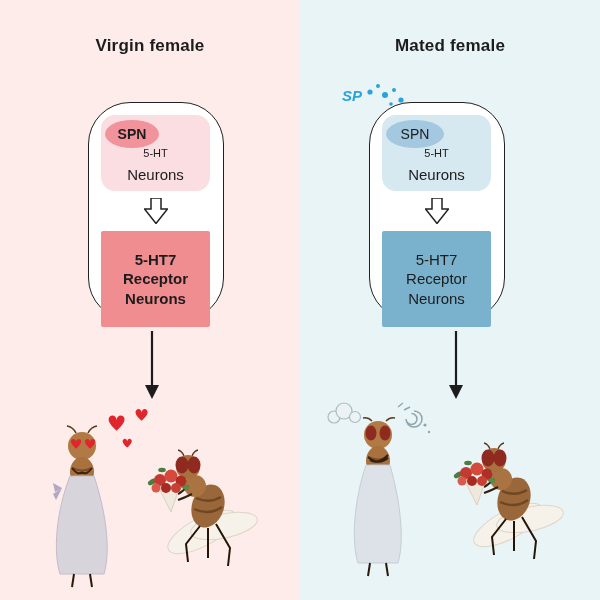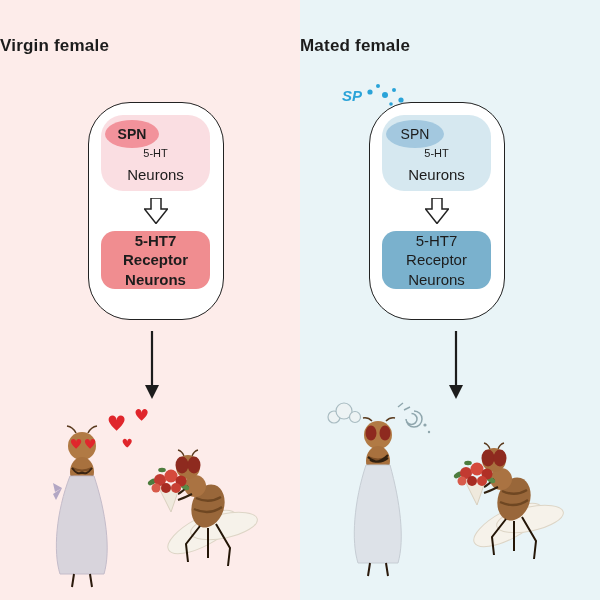--- a/index.html
+++ b/index.html
@@ -3,47 +3,47 @@
 <meta charset="utf-8">
 <style>
   * { margin:0; padding:0; box-sizing:border-box; }
   html,body { width:600px; height:600px; }
   body { font-family:"Liberation Sans", sans-serif; color:var(--ink,#1c1c1c); }
   .canvas { position:relative; width:600px; height:600px; overflow:hidden; background:#fff; }
   .panel { position:absolute; top:0; width:300px; height:600px; }
   .panel-left  { left:0;   background:var(--left-bg); }
   .panel-right { left:300px; background:var(--right-bg); }
 
-  .title { position:absolute; top:36px; left:0; width:100%; text-align:left;
+  .title { position:absolute; top:36px; left:0; width:100%; text-align:center;
            font-size:17px; letter-spacing:.2px; color:var(--ink); }
 
   .capsule { position:absolute; width:136px; height:218px; background:#fff;
              border:1.6px solid #222; border-radius:42px; }
   .capsule-left  { left:88px; top:102px; }
   .capsule-right { left:69px; top:102px; }
 
   .neuron-box { position:absolute; left:12px; top:12px; width:109px; height:76px;
-                border-radius:22px; }
+                border-radius:14px; }
   .neuron-box-left  { background:var(--left-top-box); }
   .neuron-box-right { background:var(--right-top-box); }
 
   .spn-badge { position:absolute; left:4px; top:5px; width:54px; height:28px;
                border-radius:50%; display:flex; align-items:center; justify-content:center;
                font-size:14px; color:var(--ink); }
   .spn-left  { background:var(--left-spn); font-weight:bold; }
   .spn-right { background:var(--right-spn); width:58px; }
 
   .nb-line1 { position:absolute; top:32px; left:0; width:100%; text-align:center; font-size:11px; }
   .nb-line2 { position:absolute; top:51px; left:0; width:100%; text-align:center; font-size:15px; }
 
   .hollow-arrow { position:absolute; left:50%; top:95px; transform:translateX(-50%);
                   width:24px; height:26px; }
 
-  .receptor-box { position:absolute; left:12px; top:128px; width:109px; height:58px;
-                  border-radius:14px; display:flex; align-items:center; justify-content:center;
+  .receptor-box { position:absolute; left:12px; top:128px; width:109px; height:96px;
+                  border-radius:2px; display:flex; align-items:center; justify-content:center;
                   text-align:center; font-size:15px; line-height:1.3; white-space:pre-line; }
   .receptor-left  { background:var(--left-bottom-box); font-weight:bold; }
   .receptor-right { background:var(--right-bottom-box); font-weight:normal; }
 
   .long-arrow { position:absolute; width:18px; height:70px; }
   .long-arrow-left  { left:143px; top:330px; }
   .long-arrow-right { left:147px; top:330px; }
 
   .sp-label { position:absolute; left:42px; top:87px; font-size:15px; font-weight:bold;
               color:var(--sp-blue);font-style:italic; }

